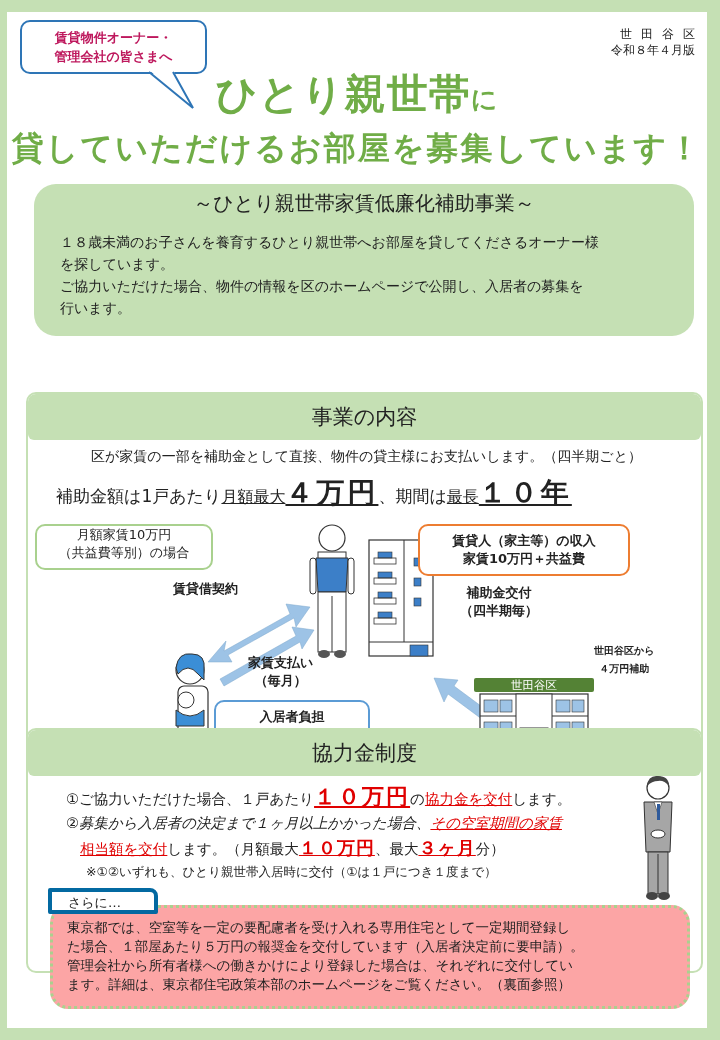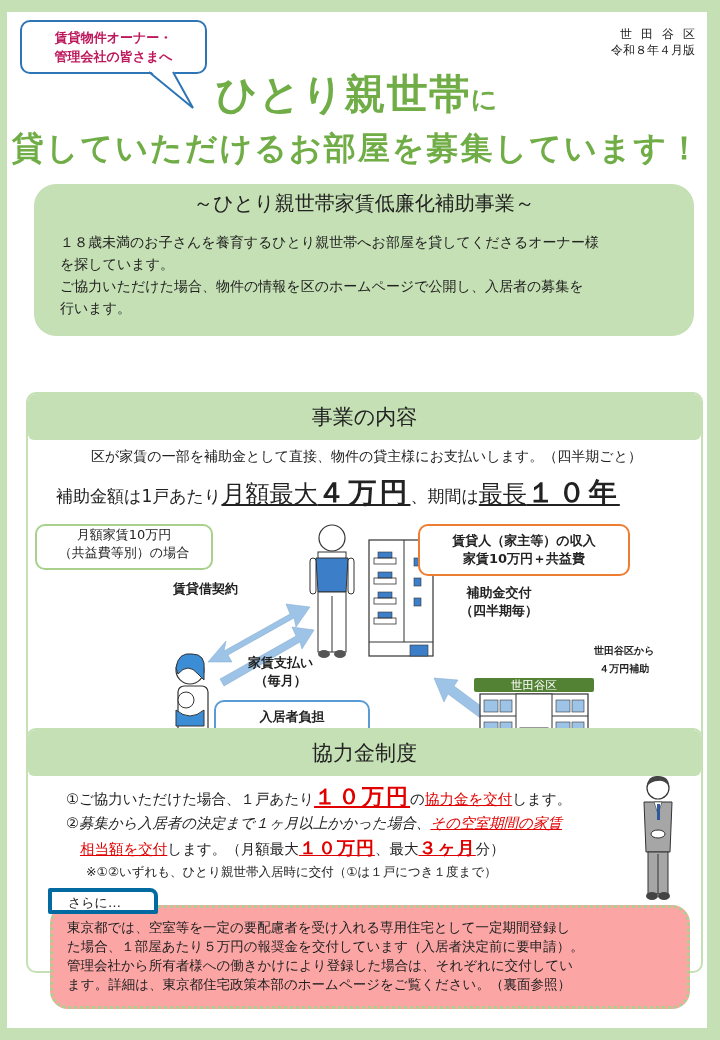--- a/index.html
+++ b/index.html
@@ -24,21 +24,21 @@
   .intro .sub { text-align: center; font-size: 20px; padding-top: 6px; color: #222; }
   .intro .body { font-size: 14px; line-height: 22px; padding: 14px 16px 0 26px; color: #222; }
 
   .sec { left: 19px; width: 677px; border-radius: 10px; border: 2px solid #c5e0b4; background: #fff; }
   .sec-head { background: #c5e0b4; height: 46px; border-radius: 8px 8px 6px 6px; text-align: center; font-size: 21px; line-height: 46px; color: #222; }
   .sec1 { top: 336px; height: 378px; margin-top: 44px; }
   .sec2 { top: 716px; height: 245px; }
 
   .s1-line1 { left: 0; width: 677px; top: 54px; text-align: center; font-size: 14px; color: #222; }
   .s1-line2 { left: 28px; top: 80px; font-size: 17px; color: #222; white-space: nowrap; }
-  .s1-line2 .u { text-decoration: underline; font-size: 24px; }
+  .s1-line2 .u { text-decoration: underline; font-size: 16px; }
   .s1-line2 .big { font-size: 28px; font-weight: bold; text-decoration: underline; letter-spacing: 3px; }
 
   .box { border-radius: 10px; background: #fff; text-align: center; font-size: 13px; line-height: 18px; color: #222; }
   .box-green { left: 7px; top: 130px; width: 178px; height: 46px; border: 2px solid #a9d18e; }
   .box-orange { left: 390px; top: 130px; width: 212px; height: 52px; border: 2.5px solid #ed7d31; padding-top: 6px; font-weight: bold; }
   .box-blue { left: 186px; top: 306px; width: 156px; height: 50px; border: 2.5px solid #5b9bd5; padding-top: 6px; font-weight: bold; }
 
   .lbl { font-size: 13px; font-weight: bold; text-align: center; line-height: 18px; color: #222; }
 
   .s2-item { left: 38px; font-size: 14.5px; color: #222; white-space: nowrap; }

